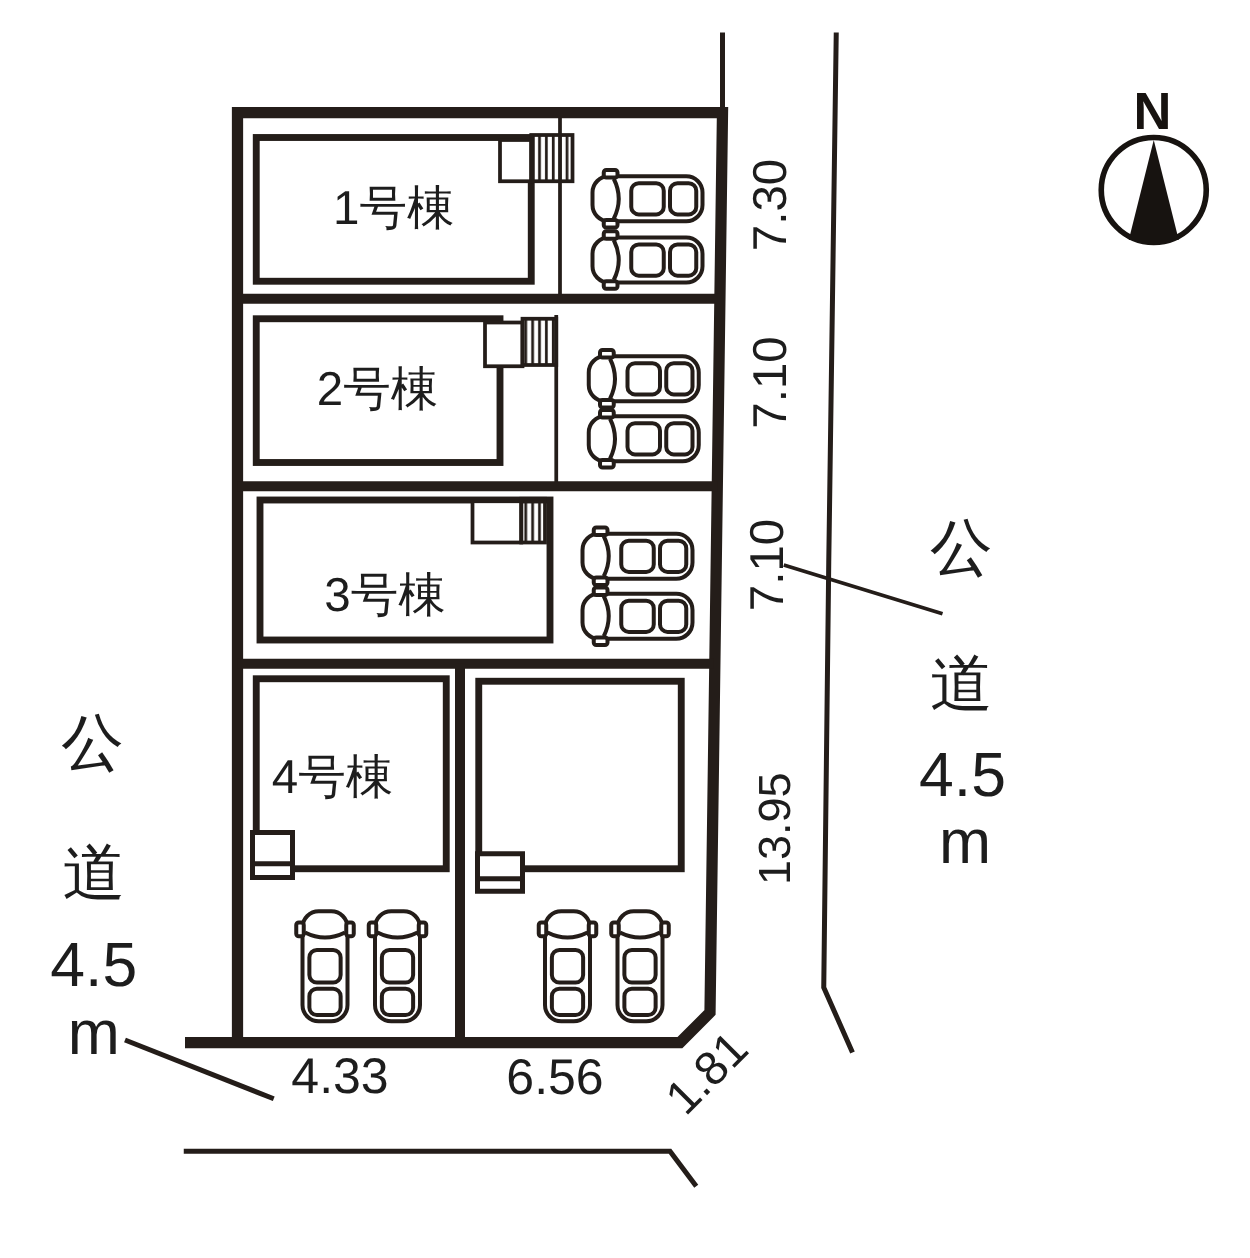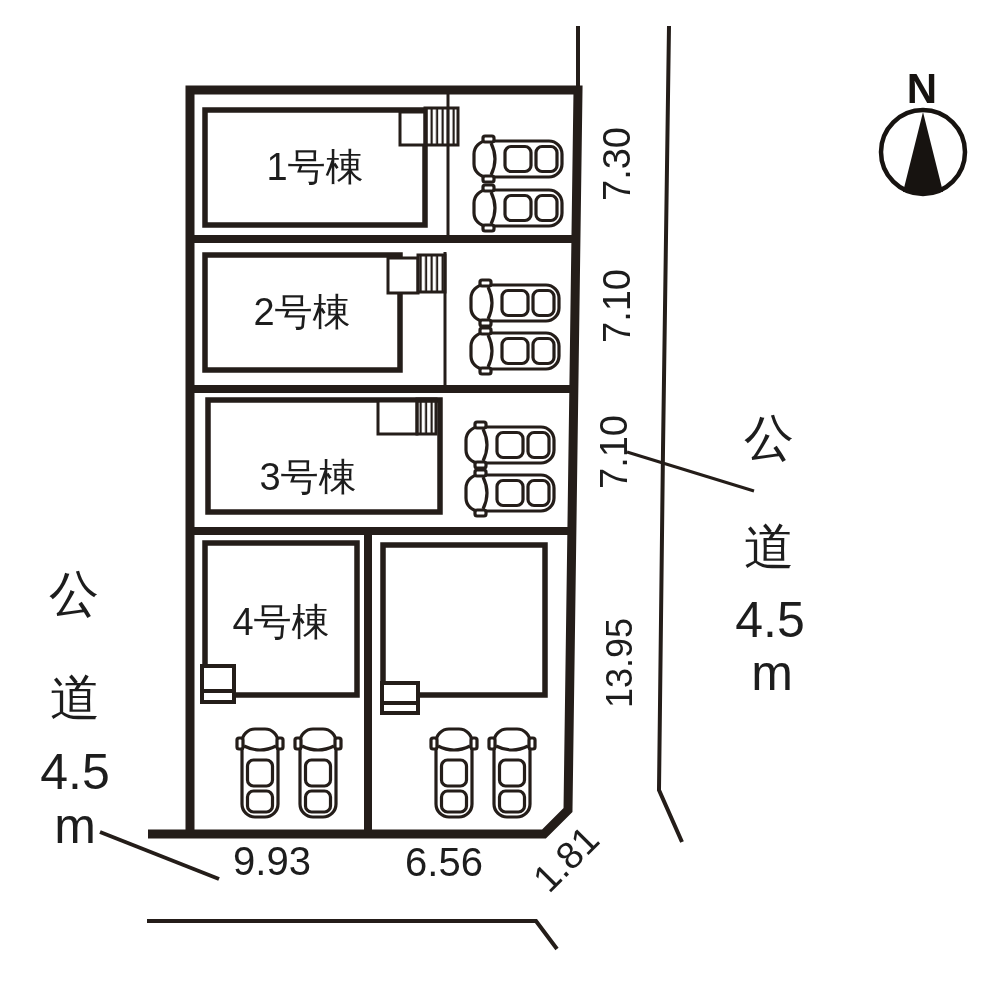--- a/index.html
+++ b/index.html
@@ -106,29 +106,29 @@
 
     <g>
       <circle cx="923" cy="152" r="42" fill="none" stroke="#171310" stroke-width="4.5"></circle>
       <polygon points="923,112 903,192 943,192" fill="#171310" stroke="none"></polygon>
     </g>
   </svg>
 
   <span class="lbl bld" style="left:315px;top:167px;">1号棟</span>
   <span class="lbl bld" style="left:302px;top:312px;">2号棟</span>
   <span class="lbl bld" style="left:308px;top:457px;margin-top:20px;">3号棟</span>
-  <span class="lbl bld" style="left:281px;top:622px;">4号棟</span>
+  <span class="lbl bld" style="left:266px;top:622px;">4号棟</span>
 
   <span class="lbl dimv" style="left:617px;top:164px;">7.30</span>
   <span class="lbl dimv" style="left:617px;top:306px;">7.10</span>
   <span class="lbl dimv" style="left:614px;top:452px;">7.10</span>
   <span class="lbl dimv-sm" style="left:620px;top:663px;">13.95</span>
   <span class="lbl dim45" style="left:566px;top:859px;">1.81</span>
 
-  <span class="lbl dimh" style="left:272px;top:861px;">9.93</span>
+  <span class="lbl dimh" style="left:272px;top:861px;">4.33</span>
   <span class="lbl dimh" style="left:444px;top:862px;">6.56</span>
 
   <span class="lbl road" style="left:74px;top:594px;">公</span>
   <span class="lbl road" style="left:75px;top:698px;">道</span>
   <span class="lbl road" style="left:75px;top:772px;">4.5</span>
   <span class="lbl road" style="left:75px;top:826px;">m</span>
 
   <span class="lbl road" style="left:769px;top:438px;">公</span>
   <span class="lbl road" style="left:769px;top:547px;">道</span>
   <span class="lbl road" style="left:770px;top:620px;">4.5</span>

